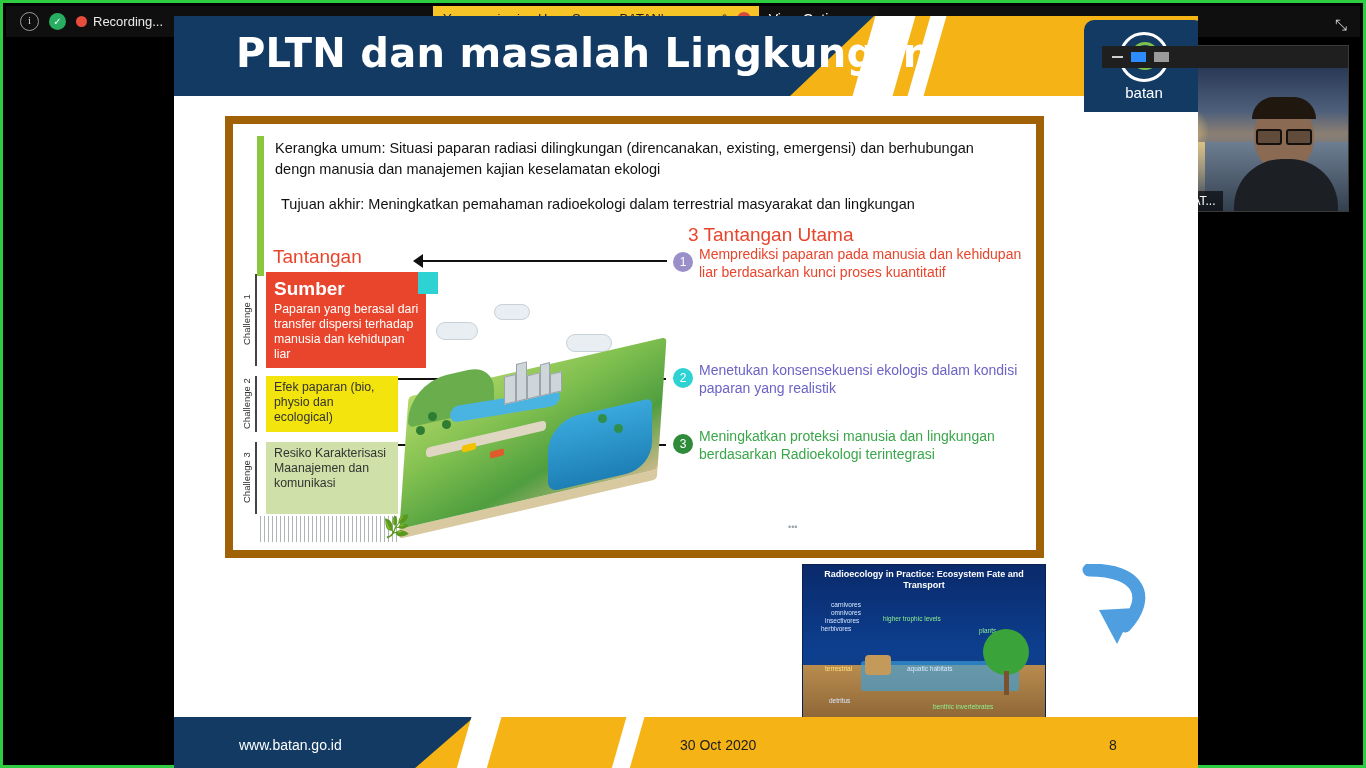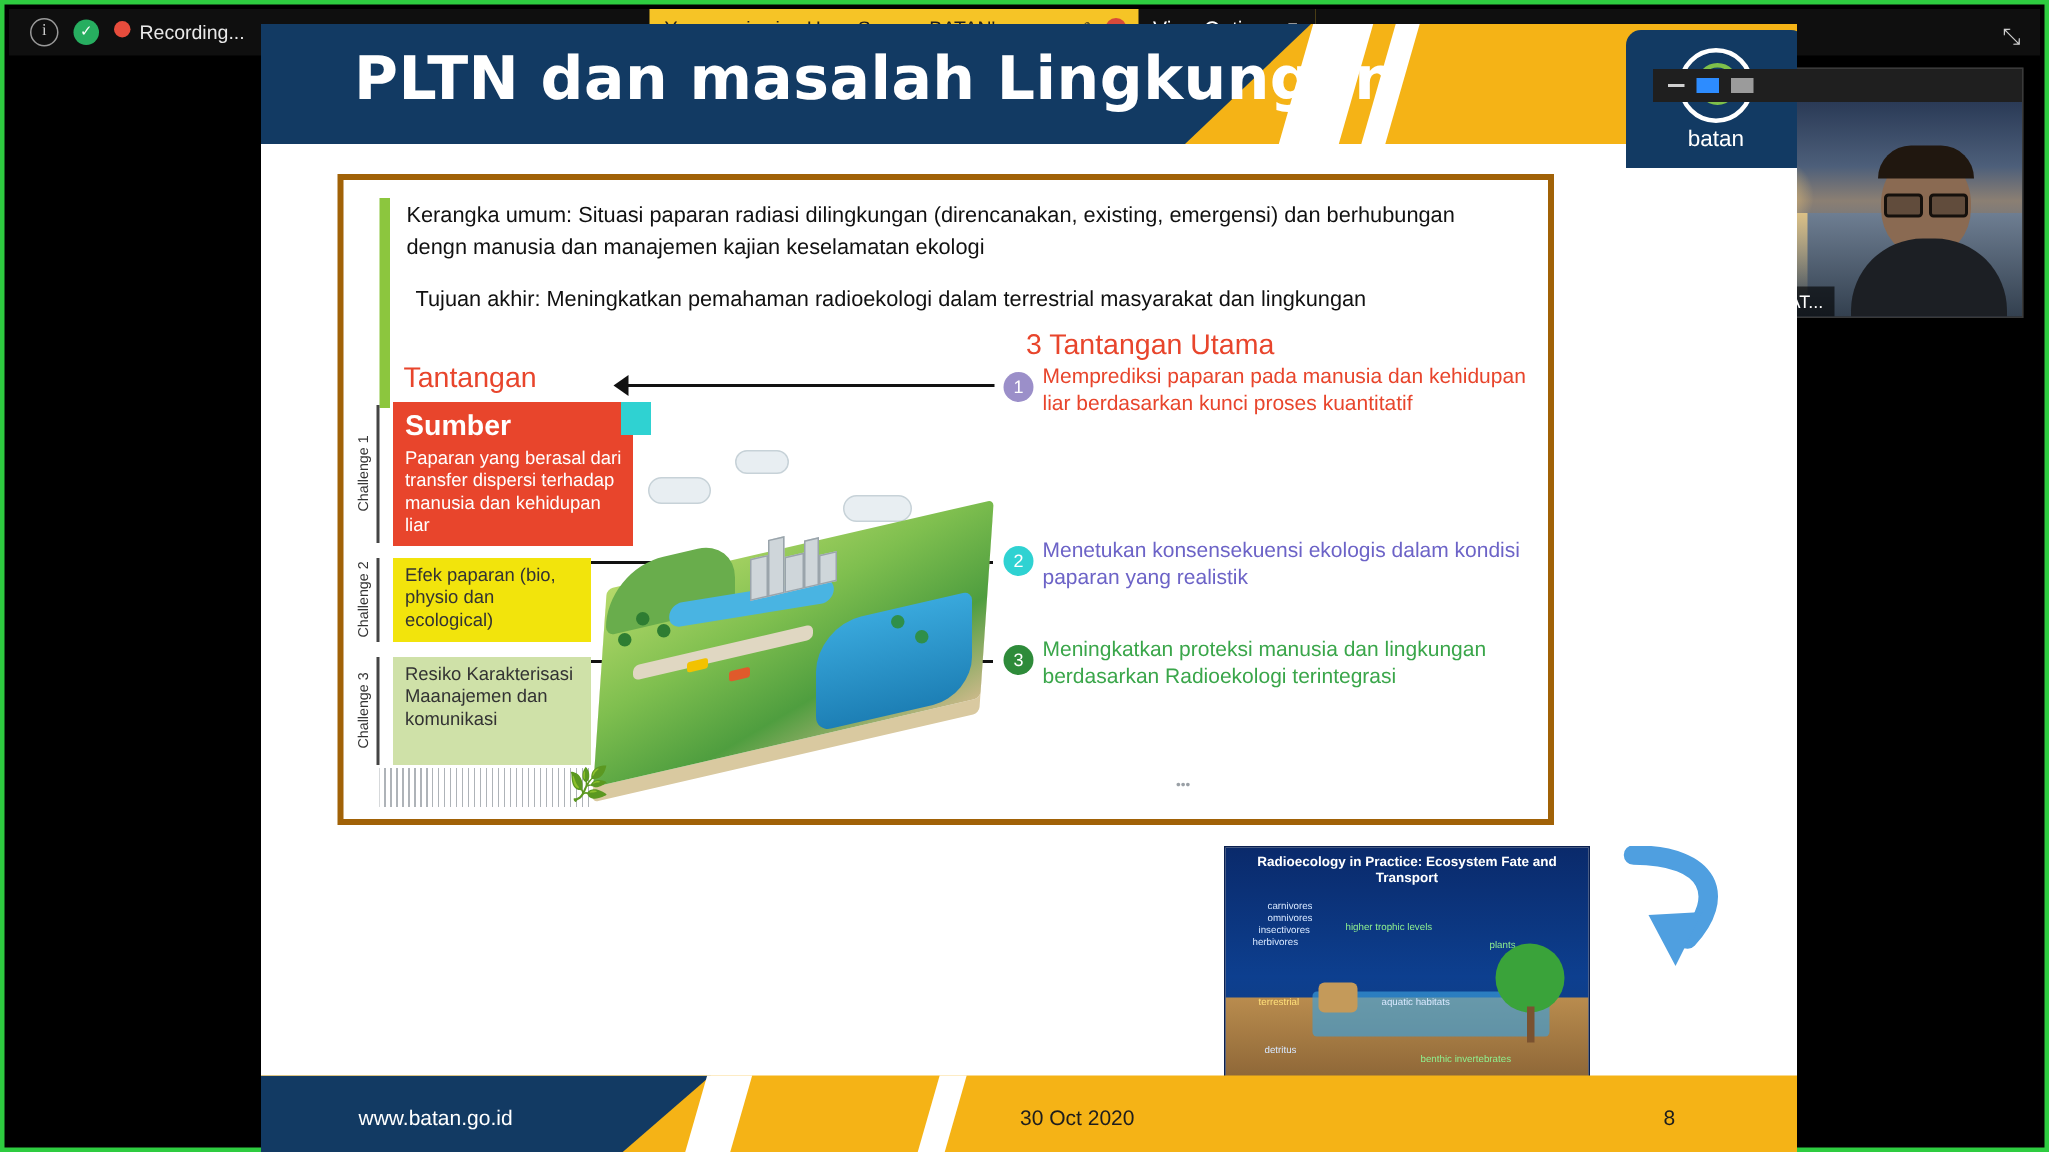--- a/index.html
+++ b/index.html
@@ -28,21 +28,21 @@
     width:17px;height:17px;border-radius:50%;
     border:1.5px solid #9a9a9a;color:#cfcfcf;
     font-size:11px;line-height:15px;text-align:center;
     font-family:"Liberation Serif",serif;
   }
   .shield{
     width:17px;height:17px;border-radius:50%;
     background:#27ae60;color:#fff;font-size:10px;
     line-height:17px;text-align:center;
   }
-  .rec{display:flex;gap:6px;}
+  .rec{display:flex;align-items:center;gap:6px;}
   .rec-dot{width:11px;height:11px;border-radius:50%;background:#e74c3c;}
   .rec-txt{color:#e9e9e9;font-size:13px;}
 
   .sharebar{
     position:absolute;left:430px;top:3px;height:25px;
     background:#f5c518;background:#f6c426;
     display:flex;align-items:center;border-radius:0 0 3px 3px;
   }
   .share-txt{color:#1d1d1d;font-size:13px;padding:0 6px 0 10px;white-space:nowrap;}
   .pencil{color:#1d1d1d;font-size:12px;padding:0 3px;}
@@ -160,21 +160,21 @@
   }
   .batan-mark:after{
     content:"";position:absolute;left:15px;top:13px;width:10px;height:10px;border-radius:50%;
     background:#7ec04a;
   }
   .batan-txt{color:#fff;font-size:15px;}
 
   
   .cbox{
     position:absolute;left:51px;top:100px;width:803px;height:426px;
-    border:4px solid #a16207;background:#fff;
+    border:8px solid #a16207;background:#fff;
   }
   .c-text{position:absolute;left:42px;top:14px;width:700px;font-size:14.5px;color:#111;line-height:1.45;}
   .c-text2{position:absolute;left:48px;top:70px;width:640px;font-size:14.5px;color:#111;line-height:1.45;}
   .greenbar{position:absolute;left:24px;top:12px;width:7px;height:140px;background:#8cc63e;}
   .tantangan{
     position:absolute;left:40px;top:122px;color:#e8452c;font-size:19px;
   }
   .tiga{
     position:absolute;left:455px;top:100px;color:#e8452c;font-size:19px;
   }
@@ -267,21 +267,21 @@
   .squig{
     position:absolute;left:24px;top:392px;width:140px;height:26px;
     background:repeating-linear-gradient(90deg,transparent 0 3px,#9aa0a6 3px 4px);
     opacity:.8;
   }
   .sprout{position:absolute;left:150px;top:390px;color:#5aa130;font-size:22px;}
   .tinytxt{position:absolute;left:555px;top:398px;color:#9aa0a6;font-size:9px;}
 
   
   .pic2{
-    position:absolute;left:642px;top:548px;width:242px;height:156px;
+    position:absolute;left:628px;top:548px;width:242px;height:156px;
     background:linear-gradient(#0a2a6b,#0d3f8f 55%,#123e7c);
     border:1px solid #0a2050;overflow:hidden;
   }
   .pic2 .p2title{
     position:absolute;top:4px;left:0;right:0;text-align:center;color:#fff;
     font-size:9px;font-weight:bold;line-height:1.25;
   }
   .p2ground{
     position:absolute;left:0;right:0;bottom:0;height:56px;
     background:linear-gradient(#b98c4e,#8c6536);

